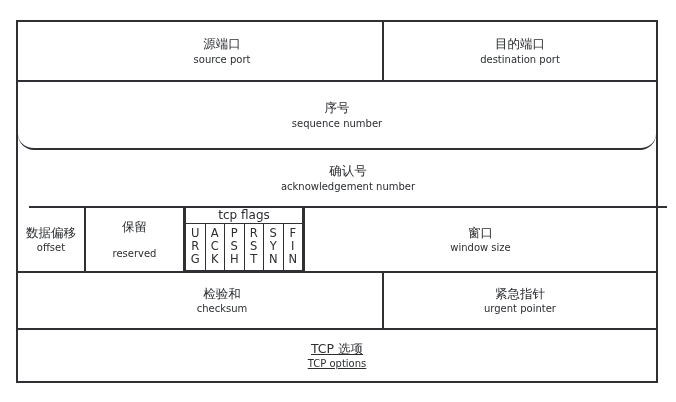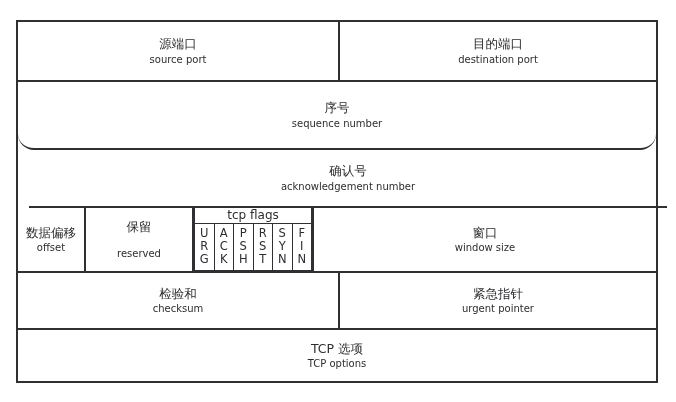--- a/index.html
+++ b/index.html
@@ -35,21 +35,21 @@
     width: 100%;
   }
   .row.last { border-bottom: none; }
 
   
   .r1 { height: 60px; }
   .r2 { height: 68px; border-radius: 16px; }
   .r3 { height: 58px; margin-left: 11px; }
   .r4 { height: 65px; }
   .r5 { height: 57px; }
-  .r6 { height: 51px; }
+  .r6 { height: 51px; text-decoration: underline; }
 
   .cell {
     box-sizing: border-box;
     display: flex;
     flex-direction: column;
     align-items: center;
     justify-content: center;
     text-align: center;
     border-right: 2px solid #2e3033;
     overflow: hidden;
@@ -61,29 +61,29 @@
     line-height: 1.42;
     white-space: nowrap;
   }
   .en {
     font-size: 10px;
     line-height: 1.42;
     white-space: nowrap;
   }
 
   
-  .half-l { width: 322px; }
+  .half-l { width: 322px; margin-left: 44px; }
   .half-r { flex: 1; }
 
   
   .full { width: 100%; border-right: none; }
 
   
   .c-offset   { width: 68px; }
-  .c-reserved { width: 108px; gap: 12px; }
+  .c-reserved { width: 99px; gap: 12px; }
   .c-flags    { width: 120px; padding: 0; border-right: 2px solid #2e3033; }
   .c-window   { flex: 1; border-right: none; justify-content: center; }
 
   
   .flags-wrap {
     width: 100%;
     height: 100%;
     box-sizing: border-box;
     display: flex;
     flex-direction: column;

